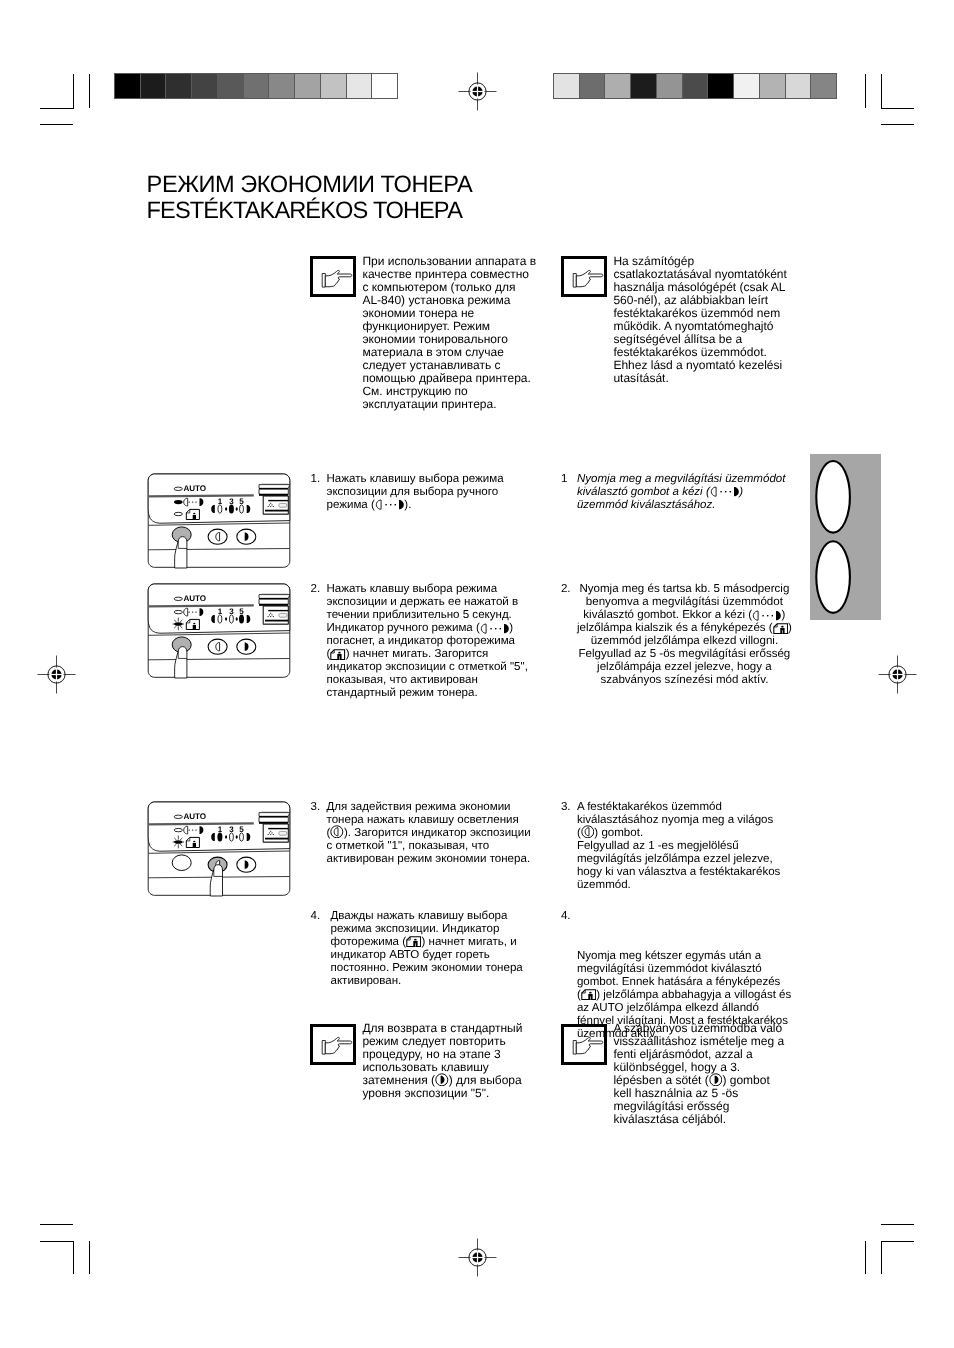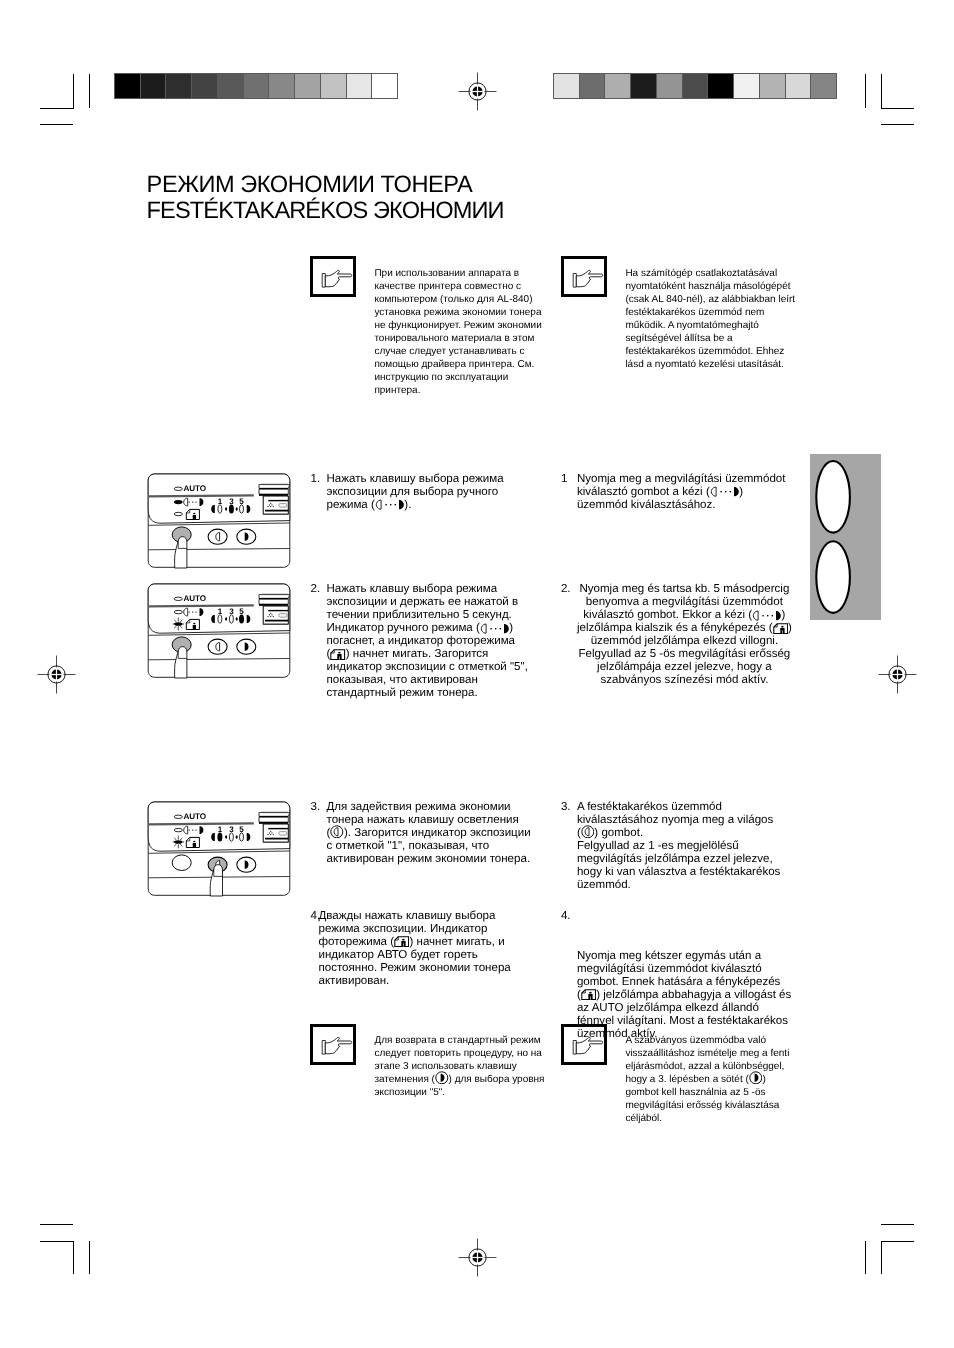--- a/index.html
+++ b/index.html
@@ -13,21 +13,21 @@
   .cm{position:absolute;background:#000;}
   .ramp{position:absolute;display:flex;background:#5a5a5a;box-sizing:border-box;
         padding:1px;gap:1px;}
   .ramp i{display:block;flex:1 1 0;}
   .title{position:absolute;font-weight:normal;font-size:23.6px;line-height:26.4px;
          letter-spacing:-0.35px;white-space:nowrap;}
   .note{position:absolute;}
   .hbox{position:absolute;left:0;top:0;width:46px;height:41px;border:3.2px solid #000;
         box-sizing:border-box;background:#fff;}
   .hbox svg{position:absolute;left:5.8px;top:7.6px;}
-  .ptxt{position:absolute;margin:12px;font-size:10px;line-height:13px;
+  .ptxt{position:absolute;margin:0;font-size:12px;line-height:13px;
         text-align:left;}
   .step{position:absolute;font-size:11.55px;line-height:13px;}
   .step .n{position:absolute;left:0;top:0;}
   .step .t{position:absolute;top:0;display:block;}
   .tab{position:absolute;background:#a6a6a6;}
   .nb{white-space:nowrap;}
   .ih{display:inline-block;height:9px;overflow:visible;position:relative;vertical-align:-1.5px;}
   .gi{position:absolute;left:0;top:0;display:block;}
 </style>
 </head>
@@ -126,21 +126,21 @@
     <i style="background: rgb(148, 148, 148);"></i>
     <i style="background: rgb(75, 75, 75);"></i>
     <i style="background: rgb(0, 0, 0);"></i>
     <i style="background: rgb(241, 241, 241);"></i>
     <i style="background: rgb(179, 179, 179);"></i>
     <i style="background: rgb(216, 216, 216);"></i>
     <i style="background: rgb(133, 133, 133);"></i>
   </div>
 
 <div class="title" style="left:146.6px;top:172px;letter-spacing:-0.45px;">РЕЖИМ ЭКОНОМИИ ТОНЕРА</div>
-<div class="title" style="left:146.6px;top:198px;letter-spacing:-0.9px;">FESTÉKTAKARÉKOS ЭКОНОМИИ</div>
+<div class="title" style="left:146.6px;top:198px;letter-spacing:-0.9px;">FESTÉKTAKARÉKOS ТОНЕРА</div>
 
 <div class="tab" style="left:810px;top:454px;width:71px;height:166px;">
   <svg width="71" height="166" viewBox="0 0 71 166">
     <ellipse cx="23.1" cy="42.8" rx="16.8" ry="35.8" fill="#fff" stroke="#000" stroke-width="2.1"></ellipse>
     <ellipse cx="23.1" cy="123.1" rx="16.8" ry="35.8" fill="#fff" stroke="#000" stroke-width="2.1"></ellipse>
   </svg>
 </div>
 
 <div class="panel abs" style="left:143px;top:467.7px;"><svg width="153" height="107" viewBox="0 0 153 107">
       <path d="M11.5 6 H140.5 C144 6 146.8 8.8 146.8 12.3 V93 C146.8 96.5 144 99.3 140.5 99.3 H11.5 C8 99.3 5.2 96.5 5.2 93 V12.3 C5.2 8.8 8 6 11.5 6 Z" fill="#fff" stroke="#000" stroke-width="0.85"></path>
@@ -349,21 +349,21 @@
     </div>
   <p class="ptxt noteP" style="left:52px;top:-1.5px;width:175px;">При использовании аппарата в качестве принтера совместно с компьютером (только для AL‑840) установка режима экономии тонера не функционирует. Режим экономии тонировального материала в этом случае следует устанавливать с помощью драйвера принтера. См. инструкцию по эксплуатации принтера.</p>
 </div>
 <div class="note" style="left:561.4px;top:256px;">
   <div class="hbox">
       <svg width="35" height="23" viewBox="0 0 35 23">
         <path d="M3.2 6.5 L6.3 6.5 L6.3 20.1 L3.2 20.1 Z" fill="#fff" stroke="#000" stroke-width="0.8"></path>
         <path d="M6.3 8.9 C8.6 9.0 10.5 8.7 12.2 8.0 C14.4 7.1 16.2 5.7 17.6 4.4 C18.3 3.7 18.9 3.3 19.6 3.4 C20.3 3.5 20.6 4.0 20.3 4.7 C20.1 5.3 19.5 5.9 18.9 6.4 L18.2 7.0 L30.8 7.0 C32.1 7.0 32.8 7.5 32.8 8.3 C32.8 9.2 32.1 9.8 30.8 9.8 L20.4 9.8 C19.7 9.8 19.3 10.2 19.3 10.9 C19.3 11.6 19.7 12.0 20.4 12.0 L20.4 12.4 C20.4 13.0 20.0 13.4 19.4 13.4 L19.4 13.8 C19.4 14.4 19.0 14.8 18.4 14.8 L18.4 15.3 C18.4 15.9 18.0 16.3 17.4 16.4 C16.8 16.5 16.5 16.9 16.4 17.5 C16.2 18.4 15.5 18.9 14.4 19.2 C11.4 19.9 8.6 19.9 6.3 19.6 Z" fill="#fff" stroke="#000" stroke-width="0.85" stroke-linejoin="round"></path>
       </svg>
     </div>
-  <p class="ptxt noteP" style="left:52px;top:-1.5px;width:180px;">Ha számítógép csatlakoztatásával nyomtatóként használja másológépét (csak AL 840-nél), az alábbiakban leírt festéktakarékos üzemmód nem működik. A nyomtatómeghajtó segítségével állítsa be a festéktakarékos üzemmódot. Ehhez lásd a nyomtató kezelési utasítását.</p>
+  <p class="ptxt noteP" style="left:52px;top:-1.5px;width:180px;">Ha számítógép csatlakoztatásával nyomtatóként használja másológépét (csak AL 560-nél), az alábbiakban leírt festéktakarékos üzemmód nem működik. A nyomtatómeghajtó segítségével állítsa be a festéktakarékos üzemmódot. Ehhez lásd a nyomtató kezelési utasítását.</p>
 </div>
 <div class="note" style="left:310.4px;top:1023.6px;">
   <div class="hbox">
       <svg width="35" height="23" viewBox="0 0 35 23">
         <path d="M3.2 6.5 L6.3 6.5 L6.3 20.1 L3.2 20.1 Z" fill="#fff" stroke="#000" stroke-width="0.8"></path>
         <path d="M6.3 8.9 C8.6 9.0 10.5 8.7 12.2 8.0 C14.4 7.1 16.2 5.7 17.6 4.4 C18.3 3.7 18.9 3.3 19.6 3.4 C20.3 3.5 20.6 4.0 20.3 4.7 C20.1 5.3 19.5 5.9 18.9 6.4 L18.2 7.0 L30.8 7.0 C32.1 7.0 32.8 7.5 32.8 8.3 C32.8 9.2 32.1 9.8 30.8 9.8 L20.4 9.8 C19.7 9.8 19.3 10.2 19.3 10.9 C19.3 11.6 19.7 12.0 20.4 12.0 L20.4 12.4 C20.4 13.0 20.0 13.4 19.4 13.4 L19.4 13.8 C19.4 14.4 19.0 14.8 18.4 14.8 L18.4 15.3 C18.4 15.9 18.0 16.3 17.4 16.4 C16.8 16.5 16.5 16.9 16.4 17.5 C16.2 18.4 15.5 18.9 14.4 19.2 C11.4 19.9 8.6 19.9 6.3 19.6 Z" fill="#fff" stroke="#000" stroke-width="0.85" stroke-linejoin="round"></path>
       </svg>
     </div>
   <p class="ptxt noteP" style="left:52px;top:-1.5px;width:175px;">Для возврата в стандартный режим следует повторить процедуру, но на этапе 3 использовать клавишу затемнения <span class="nb">(<span class="ih" style="width: 13.6px; vertical-align: -1.5px;"><svg class="gi" width="13.6" height="13.6" viewBox="0 0 13.6 13.6" style="top: -4px;">
             <circle cx="6.8" cy="6.8" r="6.0" fill="#fff" stroke="#000" stroke-width="0.95"></circle>
@@ -411,32 +411,32 @@
 </div>
 <div class="step" style="left:310.5px;top:801.2px;">
   <span class="n">3.</span>
   <span class="t stepT" style="left:16px;width:208px;">Для задействия режима экономии тонера нажать клавишу осветления <span class="nb">(<span class="ih" style="width: 13.6px; vertical-align: -1.5px;"><svg class="gi" width="13.6" height="13.6" viewBox="0 0 13.6 13.6" style="top: -4px;">
             <circle cx="6.8" cy="6.8" r="6.0" fill="#fff" stroke="#000" stroke-width="0.95"></circle>
             <path d="M8.0 2.8 L8.0 10.8 L6.9 10.8 C5.0 10.1 4.1 8.5 4.1 6.8 C4.1 5.1 5.0 3.5 6.9 2.8 Z" fill="#fff" stroke="#000" stroke-width="0.85" stroke-linejoin="round"></path>
           </svg></span>)</span>. Загорится индикатор экспозиции с отметкой "1", показывая, что активирован режим экономии тонера.</span>
 </div>
 <div class="step" style="left:310.5px;top:910px;">
   <span class="n">4.</span>
-  <span class="t stepT" style="left:8px;width:208px;">Дважды нажать клавишу выбора режима экспозиции. Индикатор фоторежима <span class="nb">(<span class="ih" style="width: 15.4px; vertical-align: -1.5px;"><svg class="gi" width="15.4" height="11.4" viewBox="0 0 15.4 11.4" style="top: -1.2px;">
+  <span class="t stepT" style="left:20px;width:208px;">Дважды нажать клавишу выбора режима экспозиции. Индикатор фоторежима <span class="nb">(<span class="ih" style="width: 15.4px; vertical-align: -1.5px;"><svg class="gi" width="15.4" height="11.4" viewBox="0 0 15.4 11.4" style="top: -1.2px;">
             <path d="M4.2 0.8 L14.6 0.8 L14.6 10.6 L0.8 10.6 L0.8 4.0 Z" fill="#fff" stroke="#000" stroke-width="1.05" stroke-linejoin="miter"></path>
             <path d="M4.2 0.8 L4.2 4.0 L0.8 4.0" fill="none" stroke="#000" stroke-width="0.8"></path>
             <ellipse cx="9.4" cy="3.7" rx="1.3" ry="0.85" fill="#000"></ellipse>
             <rect x="7.3" y="5.0" width="4.3" height="5.6" fill="#000"></rect>
             <rect x="9.2" y="7.3" width="0.6" height="3.3" fill="#fff"></rect>
           </svg></span>)</span> начнет мигать, и индикатор АВТО будет гореть постоянно. Режим экономии тонера активирован.</span>
 </div>
 
 <div class="step" style="left:560.9px;top:472.7px;">
   <span class="n">1</span>
-  <span class="t stepT" style="left:16px;width:215px;">Nyomja meg a megvilágítási üzemmódot kiválasztó gombot a kézi <span class="nb">(<span class="ih" style="width: 29.5px; vertical-align: -1.5px;"><svg class="gi" width="29.5" height="11" viewBox="0 0 29.5 11" style="top: -1.2px;">
+  <span class="t stepT" style="left:16px;width:215px;font-style:italic;">Nyomja meg a megvilágítási üzemmódot kiválasztó gombot a kézi <span class="nb">(<span class="ih" style="width: 29.5px; vertical-align: -1.5px;"><svg class="gi" width="29.5" height="11" viewBox="0 0 29.5 11" style="top: -1.2px;">
             <path d="M6.1 1.1 L6.1 10.2 L5.0 10.2 C2.5 9.4 1.3 7.5 1.3 5.65 C1.3 3.8 2.5 1.9 5.0 1.1 Z" fill="#fff" stroke="#000" stroke-width="0.85" stroke-linejoin="round"></path>
             <rect x="10.4" y="5.0" width="1.4" height="1.4" fill="#000"></rect>
             <rect x="15.0" y="5.0" width="1.4" height="1.4" fill="#000"></rect>
             <rect x="19.6" y="5.0" width="1.4" height="1.4" fill="#000"></rect>
             <path d="M24.0 1.1 L24.0 10.2 L25.1 10.2 C27.6 9.4 28.8 7.5 28.8 5.65 C28.8 3.8 27.6 1.9 25.1 1.1 Z" fill="#000"></path>
           </svg></span>)</span> üzemmód kiválasztásához.</span>
 </div>
 <div class="step" style="left:560.9px;top:583.3px;">
   <span class="n">2.</span>
   <span class="t stepT" style="left:16px;width:215px;text-align:center;">Nyomja meg és tartsa kb. 5 másodpercig benyomva a megvilágítási üzemmódot kiválasztó gombot. Ekkor a kézi <span class="nb">(<span class="ih" style="width: 29.5px; vertical-align: -1.5px;"><svg class="gi" width="29.5" height="11" viewBox="0 0 29.5 11" style="top: -1.2px;">

